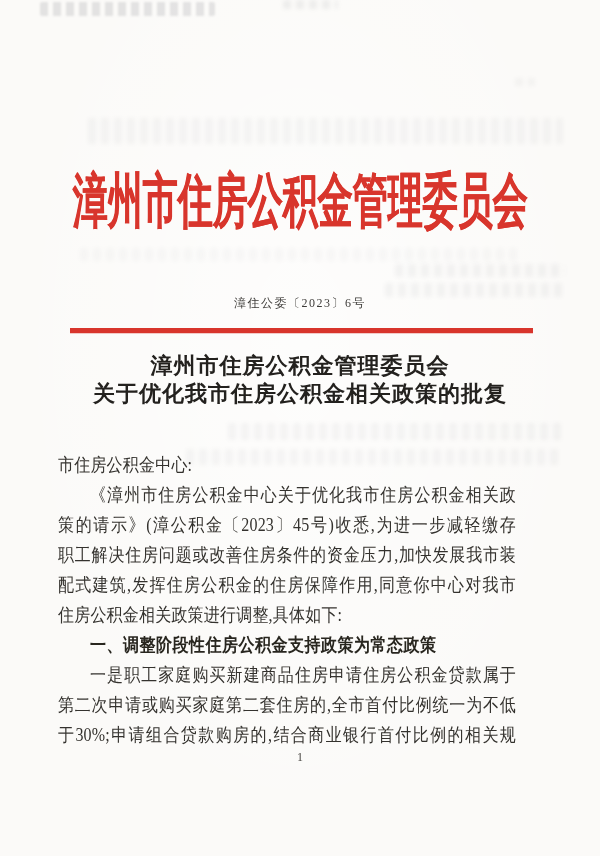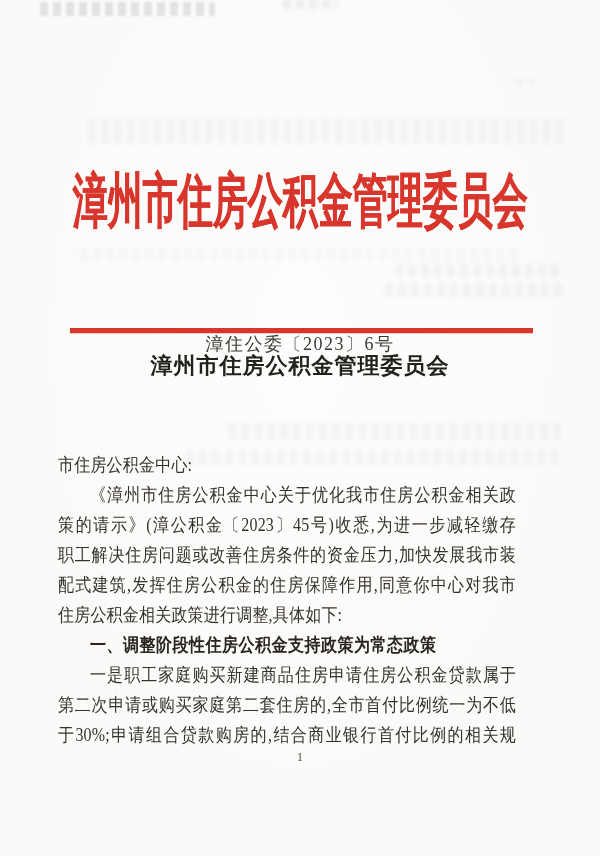--- a/index.html
+++ b/index.html
@@ -33,25 +33,24 @@
     text-shadow: 0.5px 0 0 var(--red, #d8352c);
     white-space: nowrap;
   }
 
   .doc-number {
     position: absolute;
     top: 295px;
     left: 0;
     width: 100%;
     text-align: center;
-    font-size: 18px;
+    font-size: 12px;
     letter-spacing: 1.5px;
     color: #3c3a37;
     white-space: nowrap;
-    margin-top: 37px;
   }
 
   .red-line {
     position: absolute;
     top: 328px;
     left: 70px;
     width: 463px;
     height: 5px;
     background: var(--red, #d8352c);
     box-shadow: 0 1px 0 rgba(216,53,44,0.25);
@@ -137,20 +136,21 @@
   <div class="ghost" style="left:186px; top:449px; width:376px; height:16px; opacity:0.10;"></div>
 
   <div class="letterhead">漳州市住房公积金管理委员会</div>
 
   <div class="doc-number">漳住公委〔2023〕6号</div>
 
   <div class="red-line"></div>
 
   <div class="doc-title">
     <div>漳州市住房公积金管理委员会</div>
+    <div>关于优化我市住房公积金相关政策的批复</div>
   </div>
 
   <div class="body-text" id="body-lines">
       <div class="line">市住房公积金中心:</div>
       <div class="line fill" style="text-indent: 2em;">《漳州市住房公积金中心关于优化我市住房公积金相关政</div>
       <div class="line fill">策的请示》(漳公积金〔2023〕45号)收悉,为进一步减轻缴存</div>
       <div class="line fill">职工解决住房问题或改善住房条件的资金压力,加快发展我市装</div>
       <div class="line fill">配式建筑,发挥住房公积金的住房保障作用,同意你中心对我市</div>
       <div class="line">住房公积金相关政策进行调整,具体如下:</div>
       <div class="line bold" style="text-indent: 2em;">一、调整阶段性住房公积金支持政策为常态政策</div>

